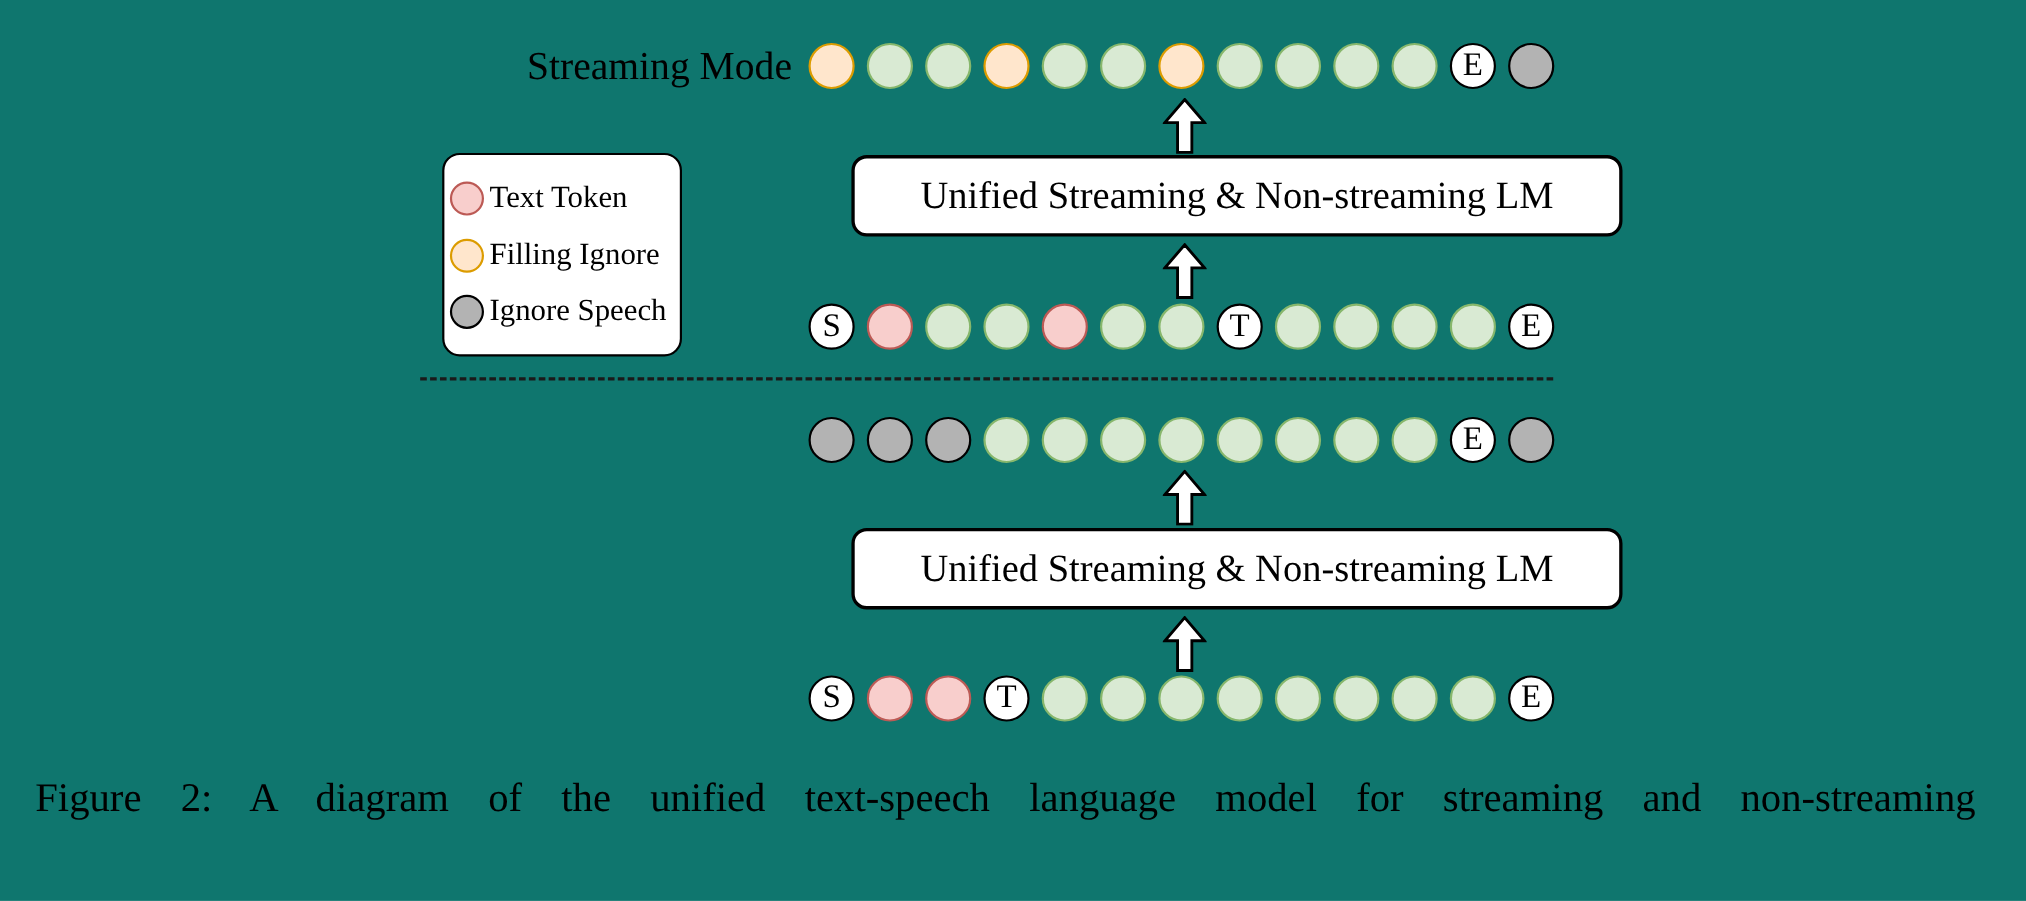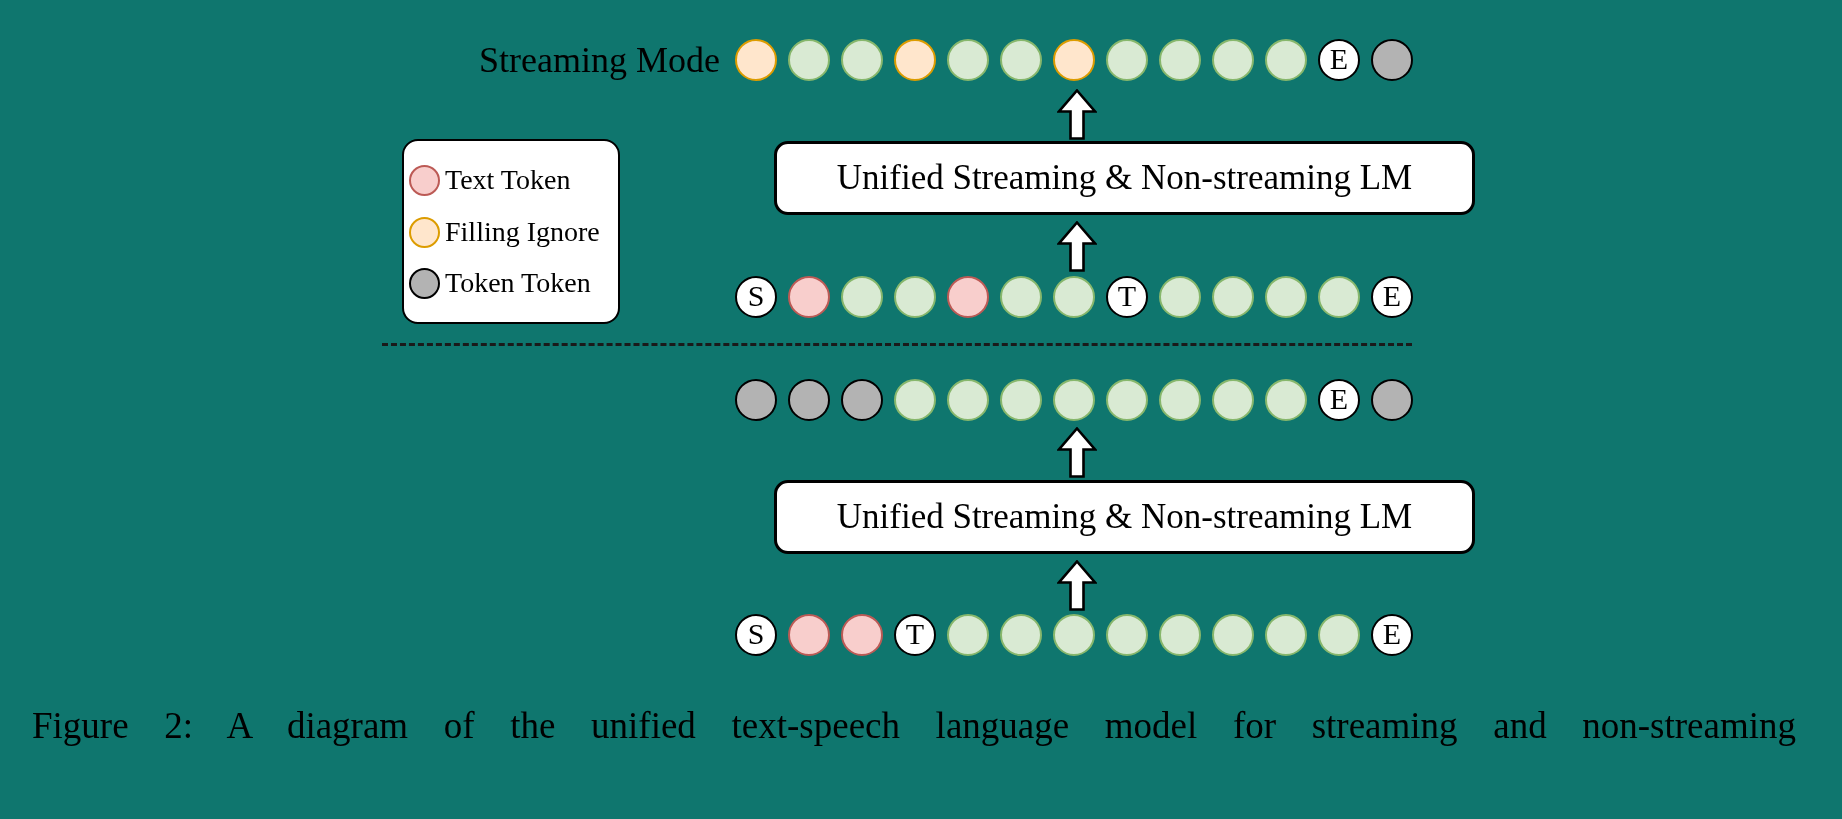--- a/index.html
+++ b/index.html
@@ -96,21 +96,21 @@
     <div class="legend-item">
       <span class="legend-swatch" style="background: rgb(248, 206, 204); border-color: rgb(188, 90, 85);"></span>
       <span class="legend-label">Text Token</span>
     </div>
     <div class="legend-item">
       <span class="legend-swatch" style="background: rgb(255, 230, 204); border-color: rgb(220, 156, 0);"></span>
       <span class="legend-label">Filling Ignore</span>
     </div>
     <div class="legend-item">
       <span class="legend-swatch" style="background: rgb(179, 179, 179); border-color: rgb(0, 0, 0);"></span>
-      <span class="legend-label">Token Token</span>
+      <span class="legend-label">Ignore Speech</span>
     </div>
   </div>
 
   <div class="dashed-divider"></div>
 
 
   <div class="token-row" id="row-nonstreaming-output" style="top:379px;">
       <div class="token" style="background: rgb(179, 179, 179); border-color: rgb(0, 0, 0);"></div>
       <div class="token" style="background: rgb(179, 179, 179); border-color: rgb(0, 0, 0);"></div>
       <div class="token" style="background: rgb(179, 179, 179); border-color: rgb(0, 0, 0);"></div>

